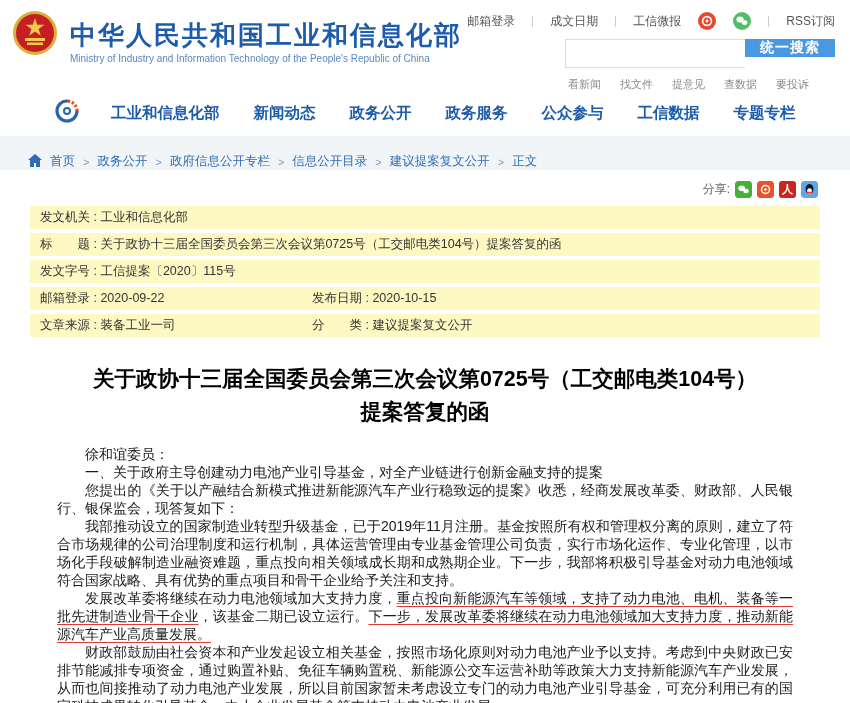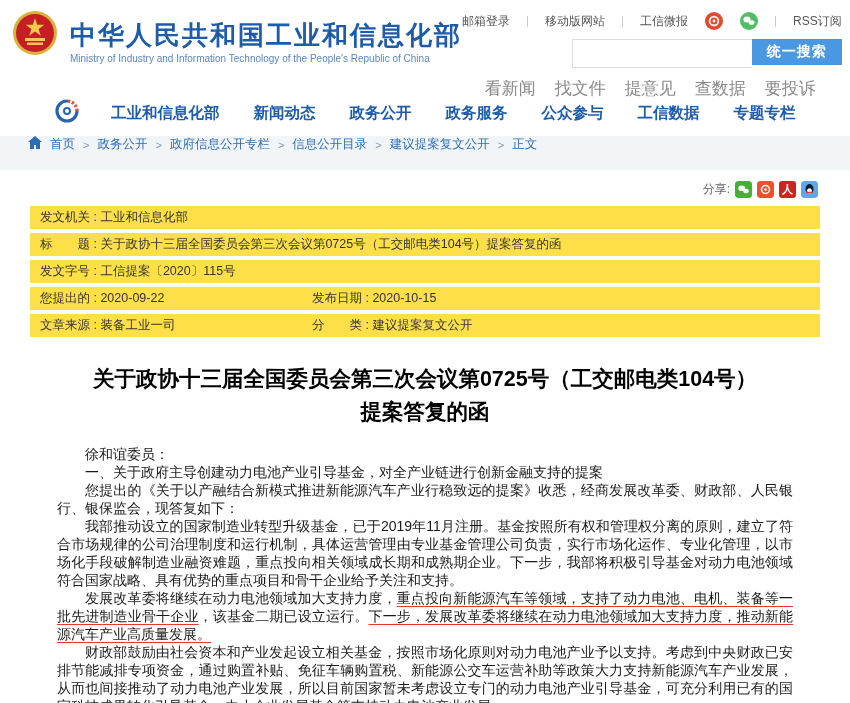--- a/index.html
+++ b/index.html
@@ -13,46 +13,46 @@
   .brand-text{padding-top:8px}
   .site-name{font-size:26px;font-weight:bold;color:#1d5bab;letter-spacing:2px;white-space:nowrap}
   .site-name-en{font-size:10px;color:#5b87c0;white-space:nowrap}
   .top-right{display:flex;flex-direction:column;align-items:flex-end;padding-top:2px}
   .top-links{display:flex;align-items:center;gap:17px;font-size:12px;height:20px}
   .tlink{color:#555;text-decoration:none;cursor:pointer;white-space:nowrap}
   .vsep{width:1px;height:11px;background:#ccc;display:inline-block}
   .mini{width:18px;height:18px;display:inline-flex;cursor:pointer}
   .searchbar{margin-top:9px;display:flex}
   .search-input{width:180px;height:29px;border:1px solid #ddd;border-right:none;padding:0 8px;font-size:13px;outline:none}
-  .search-btn{width:90px;height:26px;background:#4a97e2;color:#fff;border:none;font-size:14px;font-weight:bold;cursor:pointer;letter-spacing:1px}
-  .quick-links{margin-top:9px;display:flex;gap:19px;font-size:17px;padding-right:26px}
+  .search-btn{width:90px;height:18px;background:#4a97e2;color:#fff;border:none;font-size:14px;font-weight:bold;cursor:pointer;letter-spacing:1px}
+  .quick-links{margin-top:9px;display:flex;gap:19px;font-size:11px;padding-right:26px}
   .qlink{color:#8a8a8a;text-decoration:none;cursor:pointer;white-space:nowrap}
 
   
   .mainnav{height:46px;display:flex;align-items:center;padding-left:55px;gap:32px;background:#fff}
   .nav-items{display:flex;gap:34px}
   .nav-item{font-size:15.5px;font-weight:bold;color:#1d5bab;text-decoration:none;cursor:pointer;white-space:nowrap}
 
   
-  .breadcrumb{height:34px;background:#f2f5f8;display:flex;align-items:flex-start;padding-left:28px;font-size:12.5px;gap:8px}
+  .breadcrumb{height:34px;background:#f2f5f8;display:flex;align-items:flex-end;padding-left:28px;font-size:12.5px;gap:8px}
   .crumbs{display:flex;align-items:center;gap:8px}
   .crumb{display:flex;align-items:center;gap:8px}
   .crumb a{color:#2d6db5;text-decoration:none;cursor:pointer;white-space:nowrap}
   .csep{color:#7d99b8;font-size:11px}
   .crumb:last-child .csep{display:none}
 
   
   main{padding:0 30px}
   .share-row{display:flex;justify-content:flex-end;align-items:center;gap:5px;padding:11px 2px 7px}
   .share-label{font-size:12px;color:#666;margin-right:0}
   .sicon{width:17px;height:17px;border-radius:3px;display:inline-flex;align-items:center;justify-content:center;cursor:pointer;overflow:hidden}
   .sicon.people{background:#c7271e;color:#fff;font-size:11px;font-weight:bold}
 
   .meta-table{margin-top:1px}
-  .m-row{display:flex;background:#fde047;padding:4px 10px;margin-bottom:4px;font-size:12.5px;color:#333;line-height:15px}
+  .m-row{display:flex;background:#fef9c3;padding:4px 10px;margin-bottom:4px;font-size:12.5px;color:#333;line-height:15px}
   .m-cell{display:flex}
   .m-cell:first-child:not(:only-child){width:272px}
   .m-label,.m-value{white-space:pre-wrap}
 
   .article-title{font-size:21.5px;font-weight:bold;color:#000;text-align:center;line-height:33px;margin:26px 55px 16px}
   .article-body{padding:0 27px;font-size:14px;line-height:18px;color:#1a1a1a;text-align:justify}
   .article-body p{text-indent:2em;margin:0}
   .red-underline{text-decoration:underline;text-decoration-color:#e23a2e;text-underline-offset:3px}
 </style>
 </head>
@@ -74,21 +74,21 @@
       <div class="brand-text">
         <div class="site-name">中华人民共和国工业和信息化部</div>
         <div class="site-name-en">Ministry of Industry and Information Technology of the People's Republic of China</div>
       </div>
     </div>
 
     <div class="top-right">
       <div class="top-links">
         <a class="tlink">邮箱登录</a>
         <span class="vsep"></span>
-        <a class="tlink">移动版网站</a>
+        <a class="tlink">成文日期</a>
         <span class="vsep"></span>
         <a class="tlink">工信微报</a>
         <span class="mini">
           <svg width="18" height="18" viewBox="0 0 18 18">
               <circle cx="9" cy="9" r="9" fill="#e6482e"></circle>
               <circle cx="9" cy="9" r="4.4" fill="none" stroke="#fff" stroke-width="1.6"></circle>
               <circle cx="9" cy="9" r="1.4" fill="#fff"></circle>
             </svg>
         </span>
         <span class="mini">
@@ -219,21 +219,21 @@
           </div>
         </div>
         <div class="m-row">
           <div class="m-cell">
             <span class="m-label">发文字号 : </span>
             <span class="m-value">工信提案〔2020〕115号</span>
           </div>
         </div>
         <div class="m-row">
           <div class="m-cell">
-            <span class="m-label">您提出的 : </span>
+            <span class="m-label">邮箱登录 : </span>
             <span class="m-value">2020-09-22</span>
           </div>
           <div class="m-cell">
             <span class="m-label">发布日期 : </span>
             <span class="m-value">2020-10-15</span>
           </div>
         </div>
         <div class="m-row">
           <div class="m-cell">
             <span class="m-label">文章来源 : </span>

